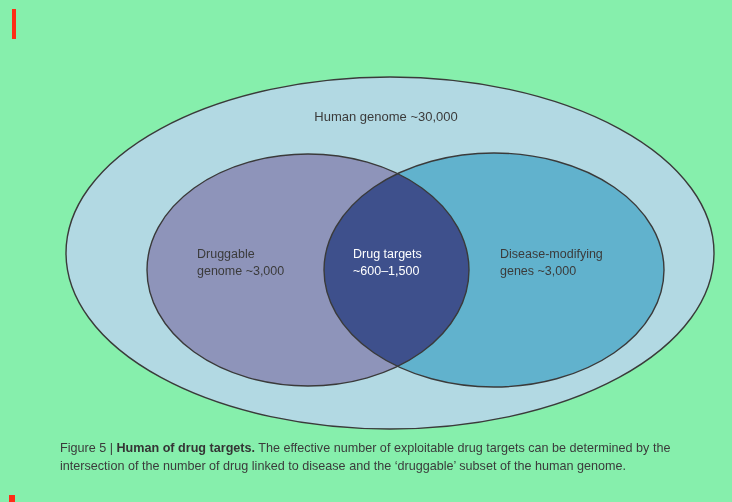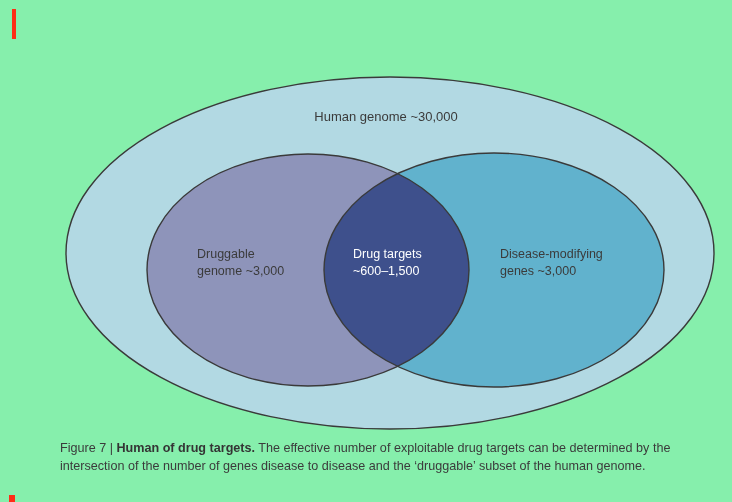--- a/index.html
+++ b/index.html
@@ -75,16 +75,16 @@
     <text x="197" y="275" class="venn-label">genome ~3,000</text>
 
     <text x="353" y="258" class="venn-label venn-label--white">Drug targets</text>
     <text x="353" y="275" class="venn-label venn-label--white">~600–1,500</text>
 
     <text x="500" y="258" class="venn-label">Disease-modifying</text>
     <text x="500" y="275" class="venn-label">genes ~3,000</text>
   </svg>
 
   <div class="caption">
-    <span>Figure 7 | </span><strong>Human of drug targets.</strong><span> The effective number of exploitable drug targets can be determined by the intersection of the number of genes disease to disease and the ‘druggable’ subset of the human genome.</span>
+    <span>Figure 5 | </span><strong>Human of drug targets.</strong><span> The effective number of exploitable drug targets can be determined by the intersection of the number of drug linked to disease and the ‘druggable’ subset of the human genome.</span>
   </div>
 
 </div>
 
 </body></html>

